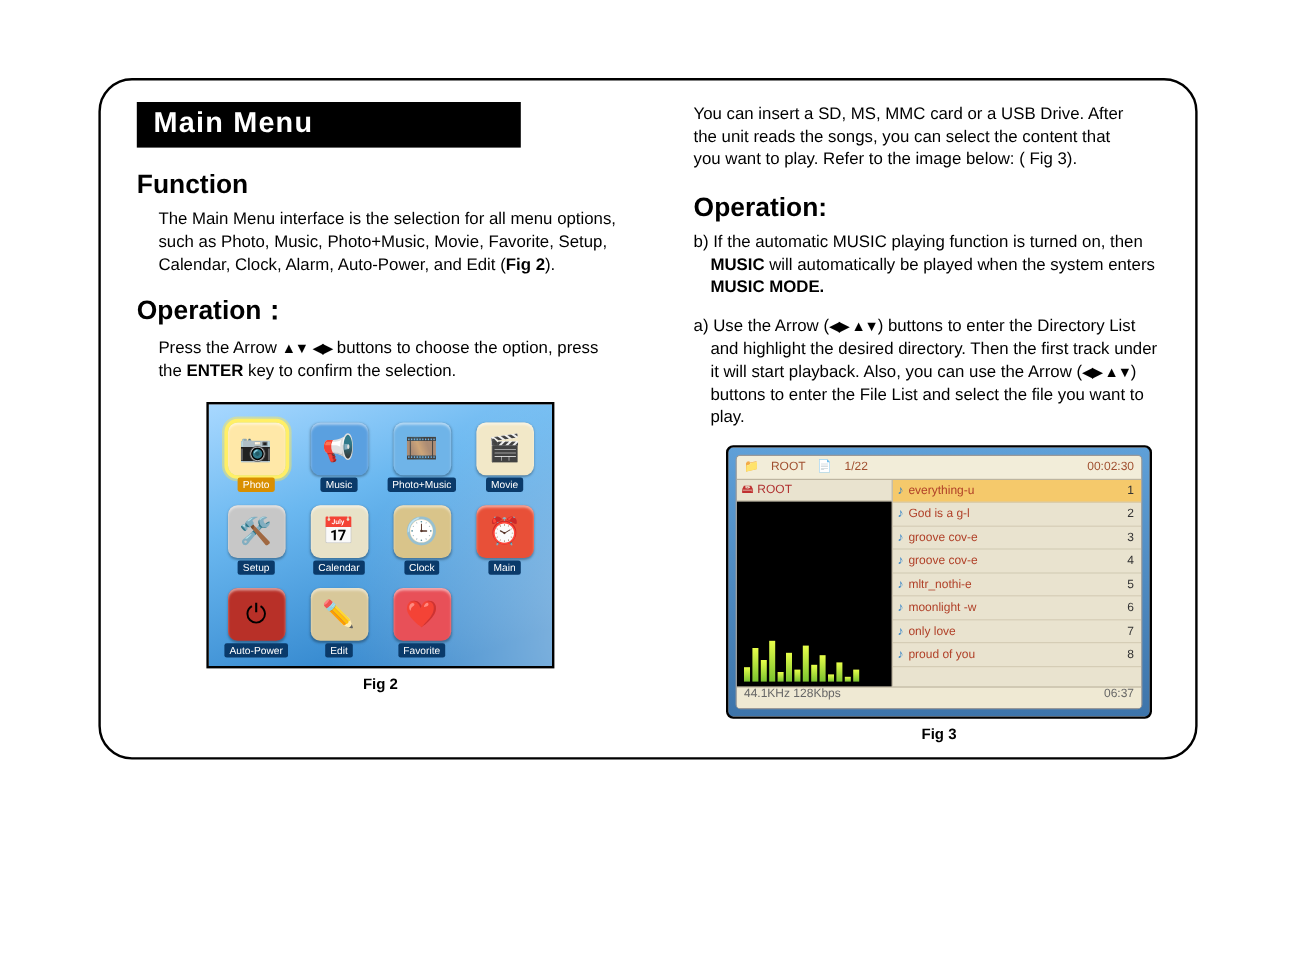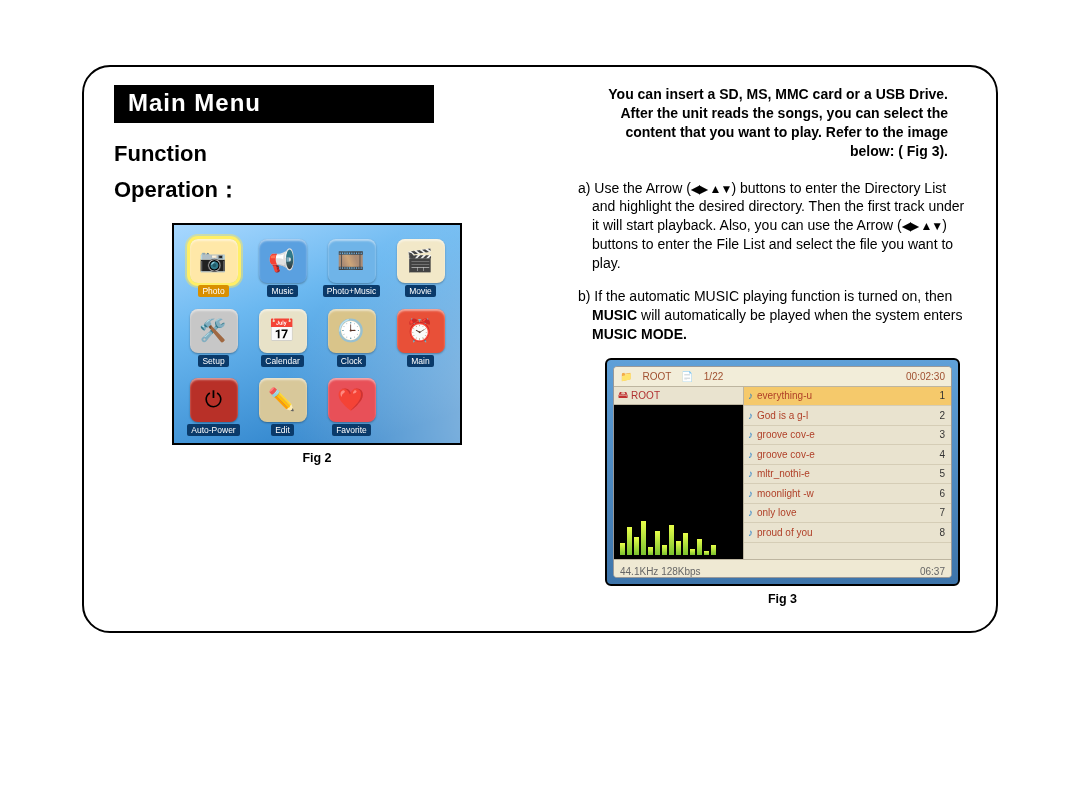--- a/index.html
+++ b/index.html
@@ -220,47 +220,52 @@
   .file-row.sel{
     background:#f5c96b;
   }
   .file-row .mi{ color:#2a7fc8; font-size:10px;}
   .file-row .nm{flex:1; white-space:nowrap; overflow:hidden; text-overflow:ellipsis;}
   .file-row .ix{color:#333;}
   .fig3-bottom{
     height:18px;
     font-size:10px;
     color:#666;
-    display:flex; align-items:flex-end;
+    display:flex; align-items:flex-start;
     padding:0 6px;
     border-top:1px solid #bdb5a0;
     background:#efe9d3;
   }
   .fig3-bottom .spacer{flex:1}
 
   .intro-bold{
     font-size:14px;
-    font-weight:bold;
+    font-weight:normal;
     line-height:1.35;
     margin: 0 18px 18px 18px;
-    text-align: right;
   }
 </style>
 </head>
 <body>
 
 <div class="page-frame">
   <div class="columns">
 
     <div class="col">
       <div class="section-header">Main Menu</div>
 
       <div class="subhead">Function</div>
+      <p class="body-text">
+        <span>The Main Menu interface is the selection for all menu options, such as Photo, Music, Photo+Music, Movie, Favorite, Setup, Calendar, Clock, Alarm, Auto-Power, and Edit (</span><span class="bold">Fig 2</span><span>).</span>
+      </p>
 
       <div class="subhead">Operation：</div>
+      <p class="body-text">
+        <span>Press the Arrow </span><span class="arrows">▲▼</span> <span class="arrows">◀▶</span><span> buttons to choose the option, press the </span><span class="bold">ENTER</span><span> key to confirm the selection.</span>
+      </p>
 
       <div class="fig2">
         <div class="fig2-grid" id="fig2-grid">
             <div class="app-tile sel">
               <div class="app-icon" style="background: rgb(255, 232, 168);">📷</div>
               <div class="app-label">Photo</div>
             </div>
             <div class="app-tile">
               <div class="app-icon" style="background: rgb(90, 160, 224);">📢</div>
               <div class="app-label">Music</div>
@@ -303,27 +308,28 @@
             </div>
           </div>
       </div>
       <div class="fig-caption">Fig 2</div>
     </div>
 
     <div class="col">
 
       <p class="intro-bold">You can insert a SD, MS, MMC card or a USB Drive. After the unit reads the songs, you can select the content that you want to play. Refer to the image below: ( Fig 3).</p>
 
+      <div class="subhead" style="margin-left:18px">Operation:</div>
+
+      <p class="body-text2" style="margin-left:32px;text-indent:-14px;">
+        <span>b) If the automatic MUSIC playing function is turned on, then </span><span class="bold">MUSIC</span><span> will automatically be played when the system enters </span><span class="bold">MUSIC MODE.</span>
+      </p>
 
       <p class="body-text2" style="margin-left:32px;text-indent:-14px;">
         <span>a) Use the Arrow (</span><span class="arrows">◀▶ ▲▼</span><span>) buttons to enter the Directory List and highlight the desired directory. Then the first track under it will start playback. Also, you can use the Arrow (</span><span class="arrows">◀▶ ▲▼</span><span>) buttons to enter the File List and select the file you want to play.</span>
-      </p>
-
-      <p class="body-text2" style="margin-left:32px;text-indent:-14px;">
-        <span>b) If the automatic MUSIC playing function is turned on, then </span><span class="bold">MUSIC</span><span> will automatically be played when the system enters </span><span class="bold">MUSIC MODE.</span>
       </p>
 
       <div class="fig3">
         <div class="fig3-inner">
           <div class="fig3-top">
             <span>📁</span>
             <span>ROOT</span>
             <span>📄</span>
             <span>1/22</span>
             <span class="spacer"></span>

